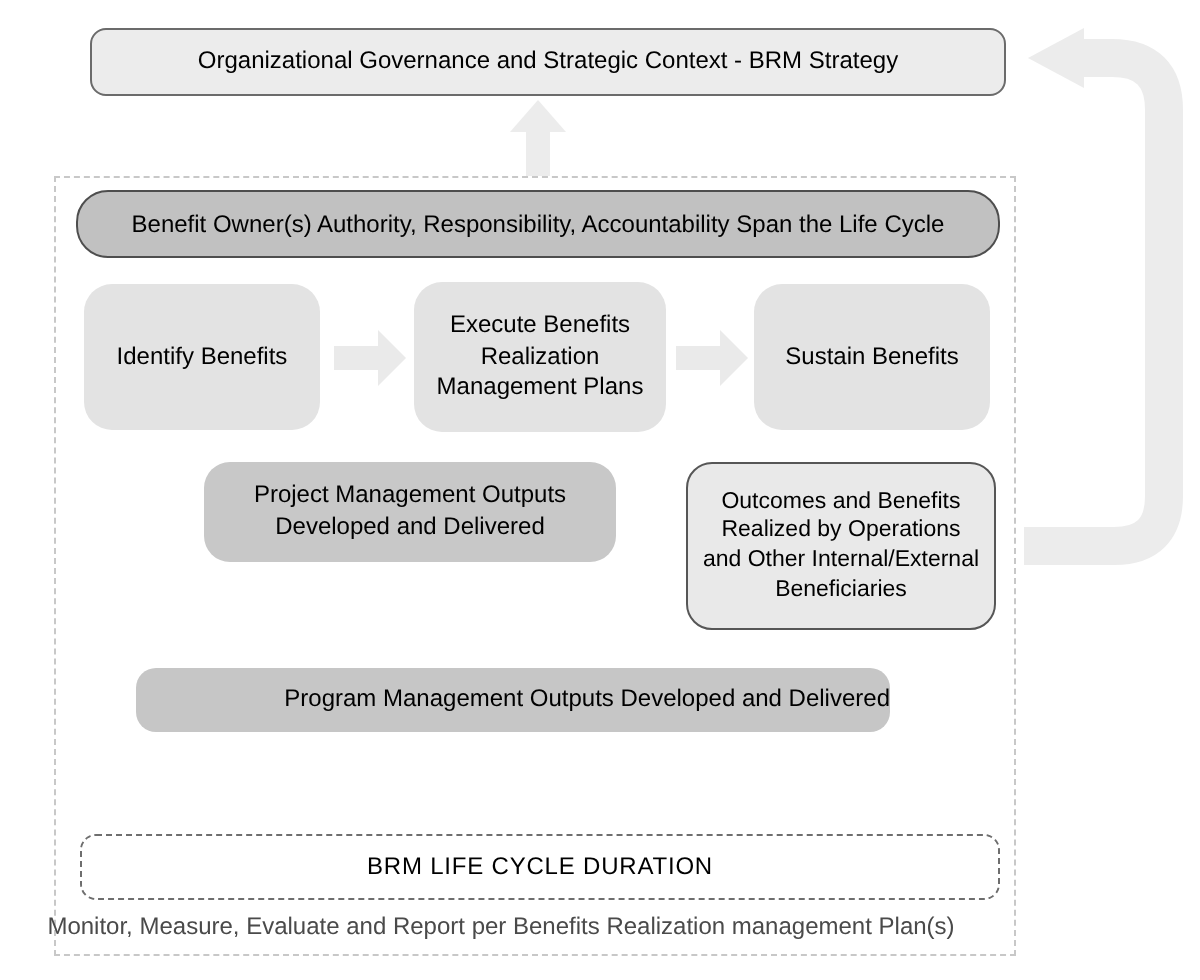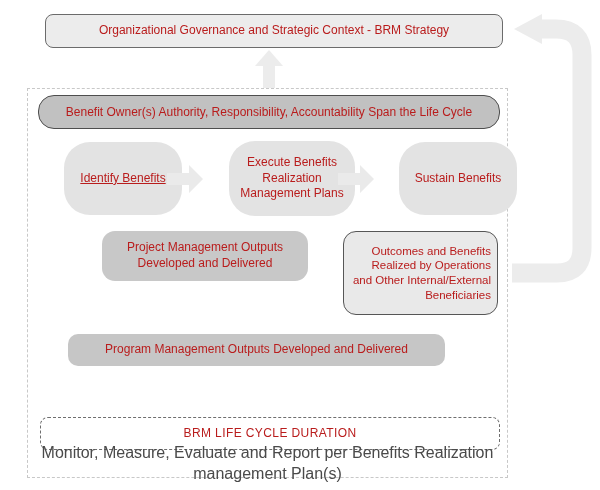--- a/index.html
+++ b/index.html
@@ -18,21 +18,21 @@
   }
   .box {
     position: absolute;
     display: flex;
     align-items: center;
     justify-content: center;
     text-align: center;
     box-sizing: border-box;
     font-size: 12px;
     line-height: 1.3;
-    color: #b91c1c;
+    color: #000000;
   }
   .governance-box {
     left: 45px; top: 14px; width: 458px; height: 34px;
     background: #ececec;
     border: 1.5px solid #6b6b6b;
     border-radius: 8px;
   }
   .main-container {
     position: absolute;
     left: 27px; top: 88px; width: 481px; height: 390px;
@@ -43,63 +43,62 @@
   .owner-header {
     left: 38px; top: 95px; width: 462px; height: 34px;
     background: #c1c1c1;
     border: 1.5px solid #4e4e4e;
     border-radius: 16px;
     padding: 2px 14px;
     line-height: 1.25;
   }
   .stage-box {
     background: #e3e3e3;
-    border-radius: 26px;
+    border-radius: 14px;
     padding: 20px 8px;
-    margin-left: 22px;
   }
-  .stage-identify { left: 42px;  top: 142px; width: 118px; height: 73px; text-decoration: underline; }
+  .stage-identify { left: 42px;  top: 142px; width: 118px; height: 73px; }
   .stage-execute  { left: 207px; top: 141px; width: 126px; height: 75px; }
   .stage-sustain  { left: 377px; top: 142px; width: 118px; height: 73px; text-align: center; }
   .project-box {
     left: 102px; top: 231px; width: 206px; height: 50px;
     background: #c8c8c8;
     border-radius: 13px;
     padding: 2px 16px;
   }
   .outcomes-box {
     left: 343px; top: 231px; width: 155px; height: 84px;
     background: #e9e9e9;
     border: 1.5px solid #565656;
     border-radius: 13px;
     font-size: 11.5px;
     line-height: 1.28;
     padding: 2px 6px;
-    text-align: right;
   }
   .program-bar {
     left: 68px; top: 334px; width: 377px; height: 32px;
     background: #c6c6c6;
     border-radius: 10px;
+    justify-content: flex-end;
   }
   .portfolio-bar {
     left: 42px; top: 378px; width: 458px; height: 32px;
     background: #c6c6c6;
     border-radius: 10px;
   }
   .duration-box {
     left: 40px; top: 417px; width: 460px; height: 33px;
     background: #ffffff;
     border: 1.5px dashed #6e6e6e;
     border-radius: 8px;
     letter-spacing: 0.4px;
   }
   .footer-note {
-    left: 30px; top: 455px; width: 475px; height: 18px;
-    font-size: 16px;
+    left: 13px; top: 455px; width: 475px; height: 18px;
+    font-size: 12px;
     color: #4a4a4a;
   }
   .arrow-layer {
     position: absolute;
     left: 0; top: 0; width: 600px; height: 490px;
     pointer-events: none;
   }
 </style>
 </head>
 <body>

